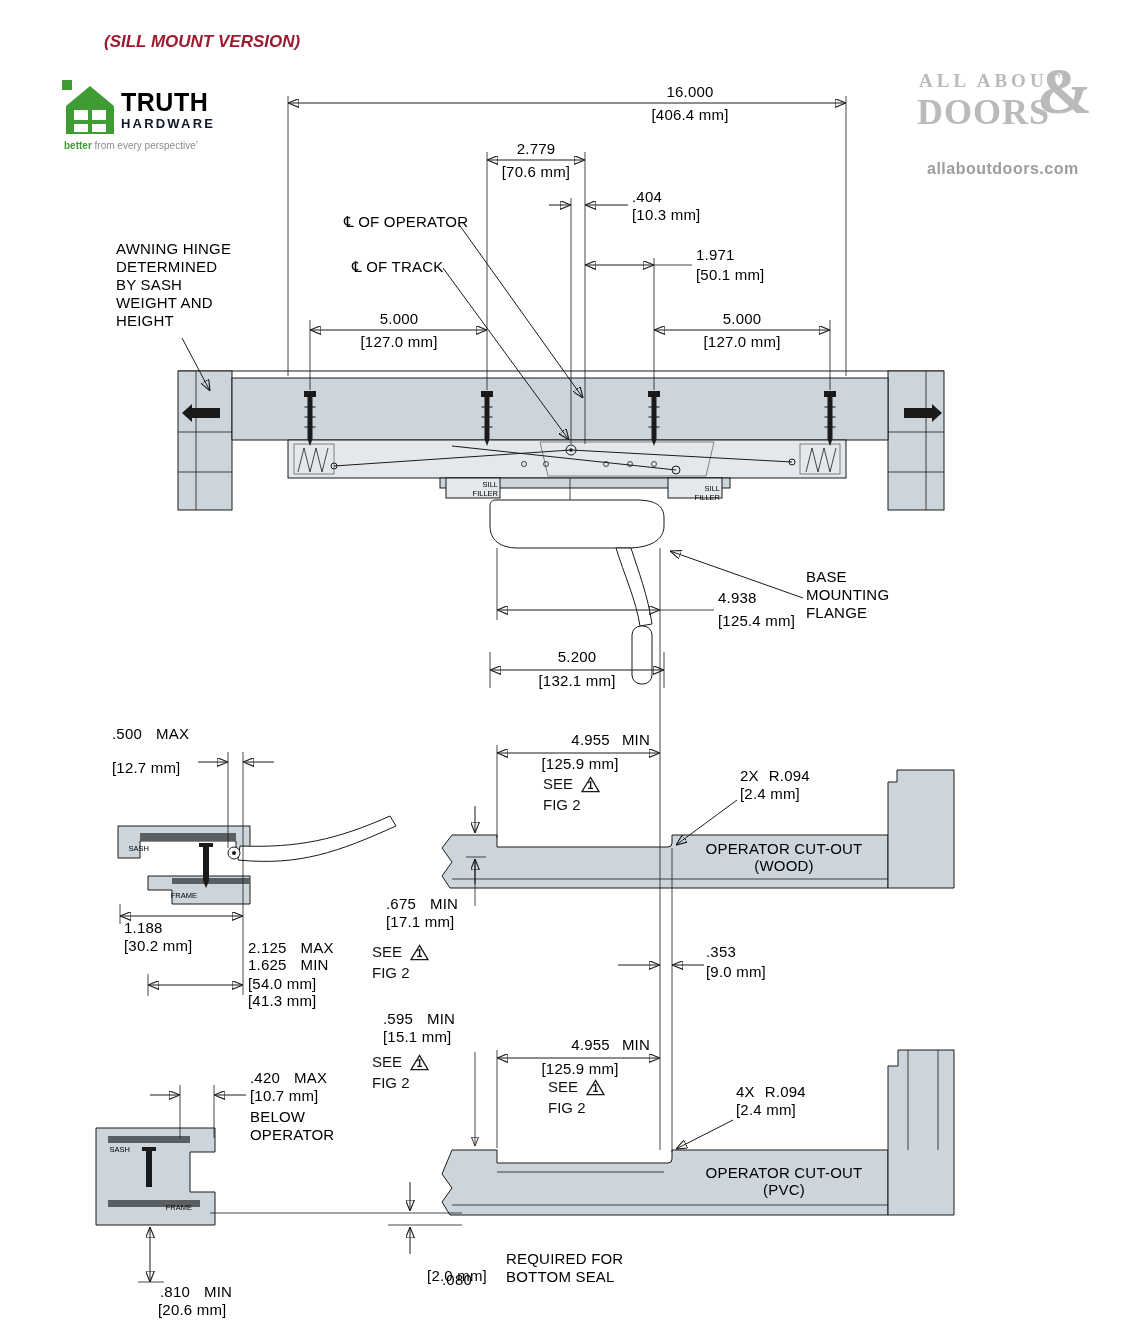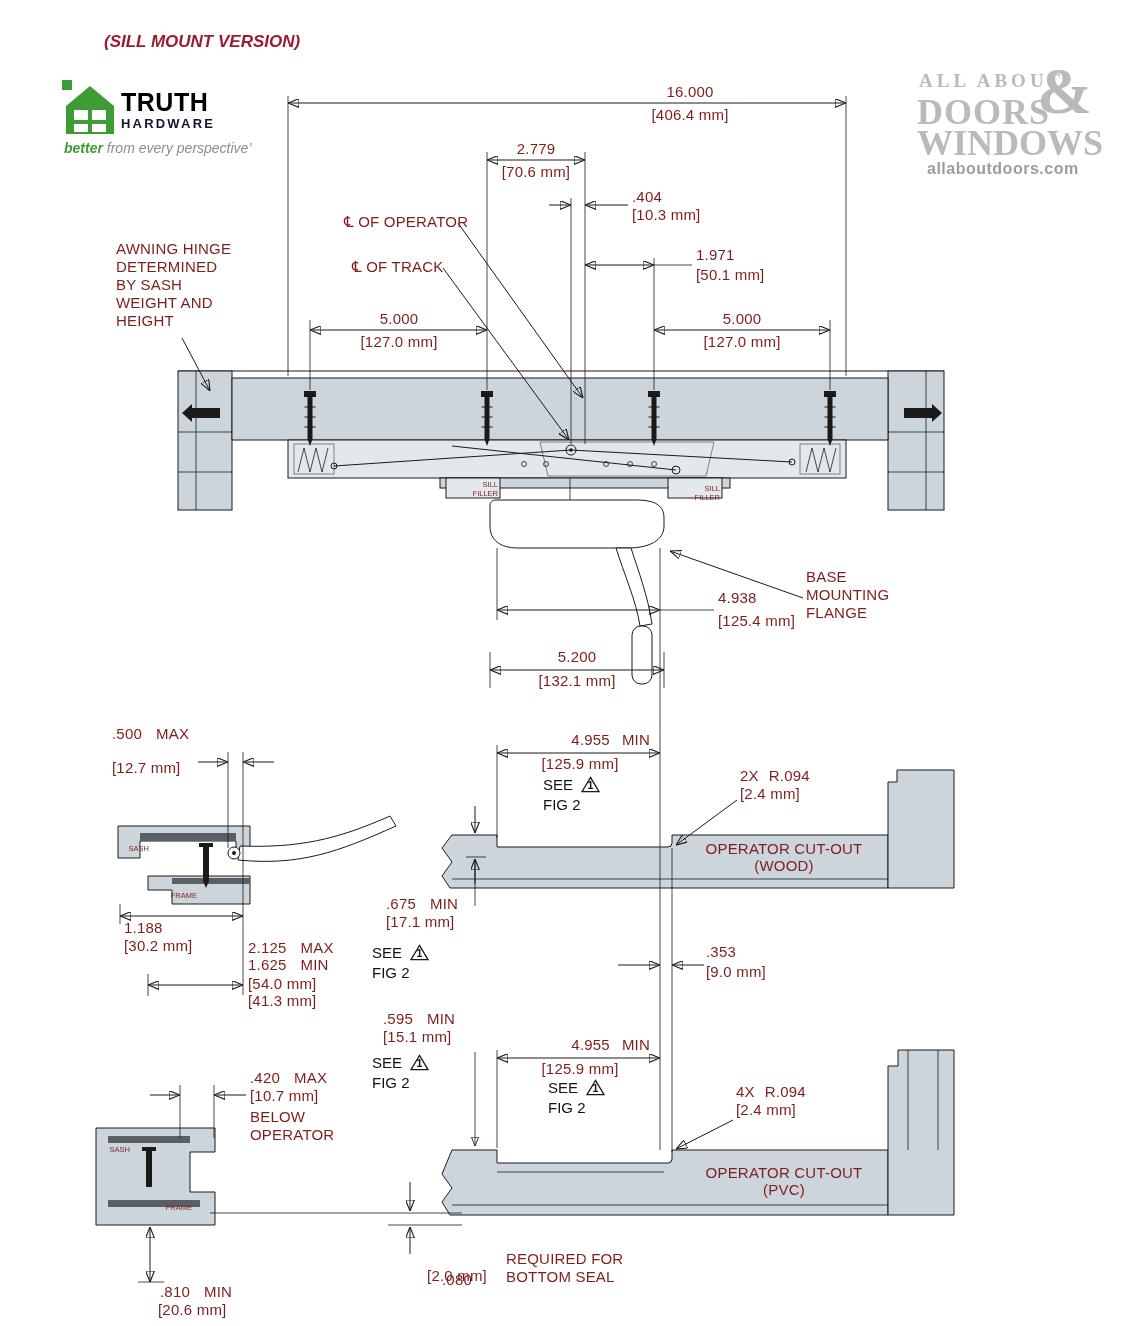--- a/index.html
+++ b/index.html
@@ -8,37 +8,37 @@
   svg.linework{position:absolute;left:0;top:0}
   .linework line,.linework path,.linework rect,.linework circle,.linework polygon{
     stroke:#1a1a1a;stroke-width:1;fill:none;stroke-linecap:butt}
   .linework .f{fill:#ccd5dc}
   .linework .f2{fill:#e3e8ec}
   .linework .w{fill:#fff}
   .linework .dk{fill:#1a1a1a;stroke:none}
   .linework .gr{fill:#5a5f63;stroke:none}
   .linework .thin{stroke-width:0.8}
   .linework .brk{stroke:#555;stroke-width:0.7}
-  .lbl{position:absolute;font-size:15px;line-height:16px;color:#7f1d1d;letter-spacing:.2px;white-space:nowrap}
+  .lbl{position:absolute;font-size:15px;line-height:16px;color:#000000;letter-spacing:.2px;white-space:nowrap}
   .ctr{text-align:center}
   .preline{white-space:pre-line}
   .row{display:flex;gap:14px}
   .rowc{display:flex;justify-content:flex-end;gap:12px}
   .tiny{font-size:7.5px;line-height:8.5px;letter-spacing:0;text-align:right;white-space:pre-line}
   .note{position:absolute;font-size:15px;line-height:16px;color:#121212}
-  .note-row{display:flex;align-items:center;gap:8px}
+  .note-row{display:flex;align-items:flex-start;gap:8px}
   .tri{width:19px;height:17px;display:block}
   .tri path{fill:none;stroke:#1a1a1a;stroke-width:1.4}
   .tri text{font-size:11px;font-weight:600;fill:#111;text-anchor:middle;font-family:"Liberation Sans",sans-serif}
   .fig{margin-top:4px}
   .title1{position:absolute;left:104px;top:10px;font-size:18px;font-weight:600;color:#9b1c30;letter-spacing:.3px}
   .title2{position:absolute;left:104px;top:32px;font-size:17px;font-style:italic;font-weight:600;color:#9b1c30}
   .truth-name{position:absolute;left:121px;top:88px;font-size:25px;font-weight:800;letter-spacing:.5px;color:#000}
   .truth-sub{position:absolute;left:121px;top:116px;font-size:13px;font-weight:700;letter-spacing:2.2px;color:#0f172a}
-  .truth-tag{position:absolute;left:64px;top:140px;font-size:14px;color:#8b8e90;font-style:italic}
+  .truth-tag{position:absolute;left:64px;top:140px;font-size:10px;color:#8b8e90;}
   .truth-tag .em{color:#3f9c35;font-weight:700}
   .truth-house{position:absolute;left:62px;top:80px}
   .aad{color:#b8babb;font-family:"Liberation Serif","DejaVu Serif",serif}
   .aad1{position:absolute;left:919px;top:70px;font-size:19px;letter-spacing:4px;font-weight:600}
   .aad2{position:absolute;left:917px;top:91px;font-size:36px;font-weight:700;letter-spacing:1px}
   .aad3{position:absolute;left:917px;top:122px;font-size:36px;font-weight:700}
   .aadamp{position:absolute;left:1037px;top:58px;font-size:66px;font-weight:700;line-height:66px}
   .aadurl{position:absolute;left:927px;top:160px;font-size:16px;font-weight:700;color:#9b9ea0;
           font-family:"Liberation Sans",sans-serif;letter-spacing:.5px}
 </style>
@@ -253,21 +253,20 @@
     <rect x="12" y="44" width="14" height="8" fill="#fff" stroke="none"></rect>
     <rect x="30" y="44" width="14" height="8" fill="#fff" stroke="none"></rect>
   </svg>
   <div class="truth-name">TRUTH</div>
   <div class="truth-sub">HARDWARE</div>
   <div class="truth-tag"><span class="em">better</span><span> from every perspective’</span></div>
 
   <div class="aad aad1">ALL ABOUT</div>
   <div class="aad aad2">DOORS</div>
   <div class="aad aadamp">&amp;</div>
-  <div class="aad aad3">WINDOWS</div>
   <div class="aadurl">allaboutdoors.com</div>
 
   <div class="lbl preline" style="left:116px;top:240px;line-height:18px">AWNING HINGE
 DETERMINED
 BY SASH
 WEIGHT AND
 HEIGHT</div>
   <div class="lbl" style="left:344px;top:214px">℄ OF OPERATOR</div>
   <div class="lbl" style="left:352px;top:259px">℄ OF TRACK</div>
 

